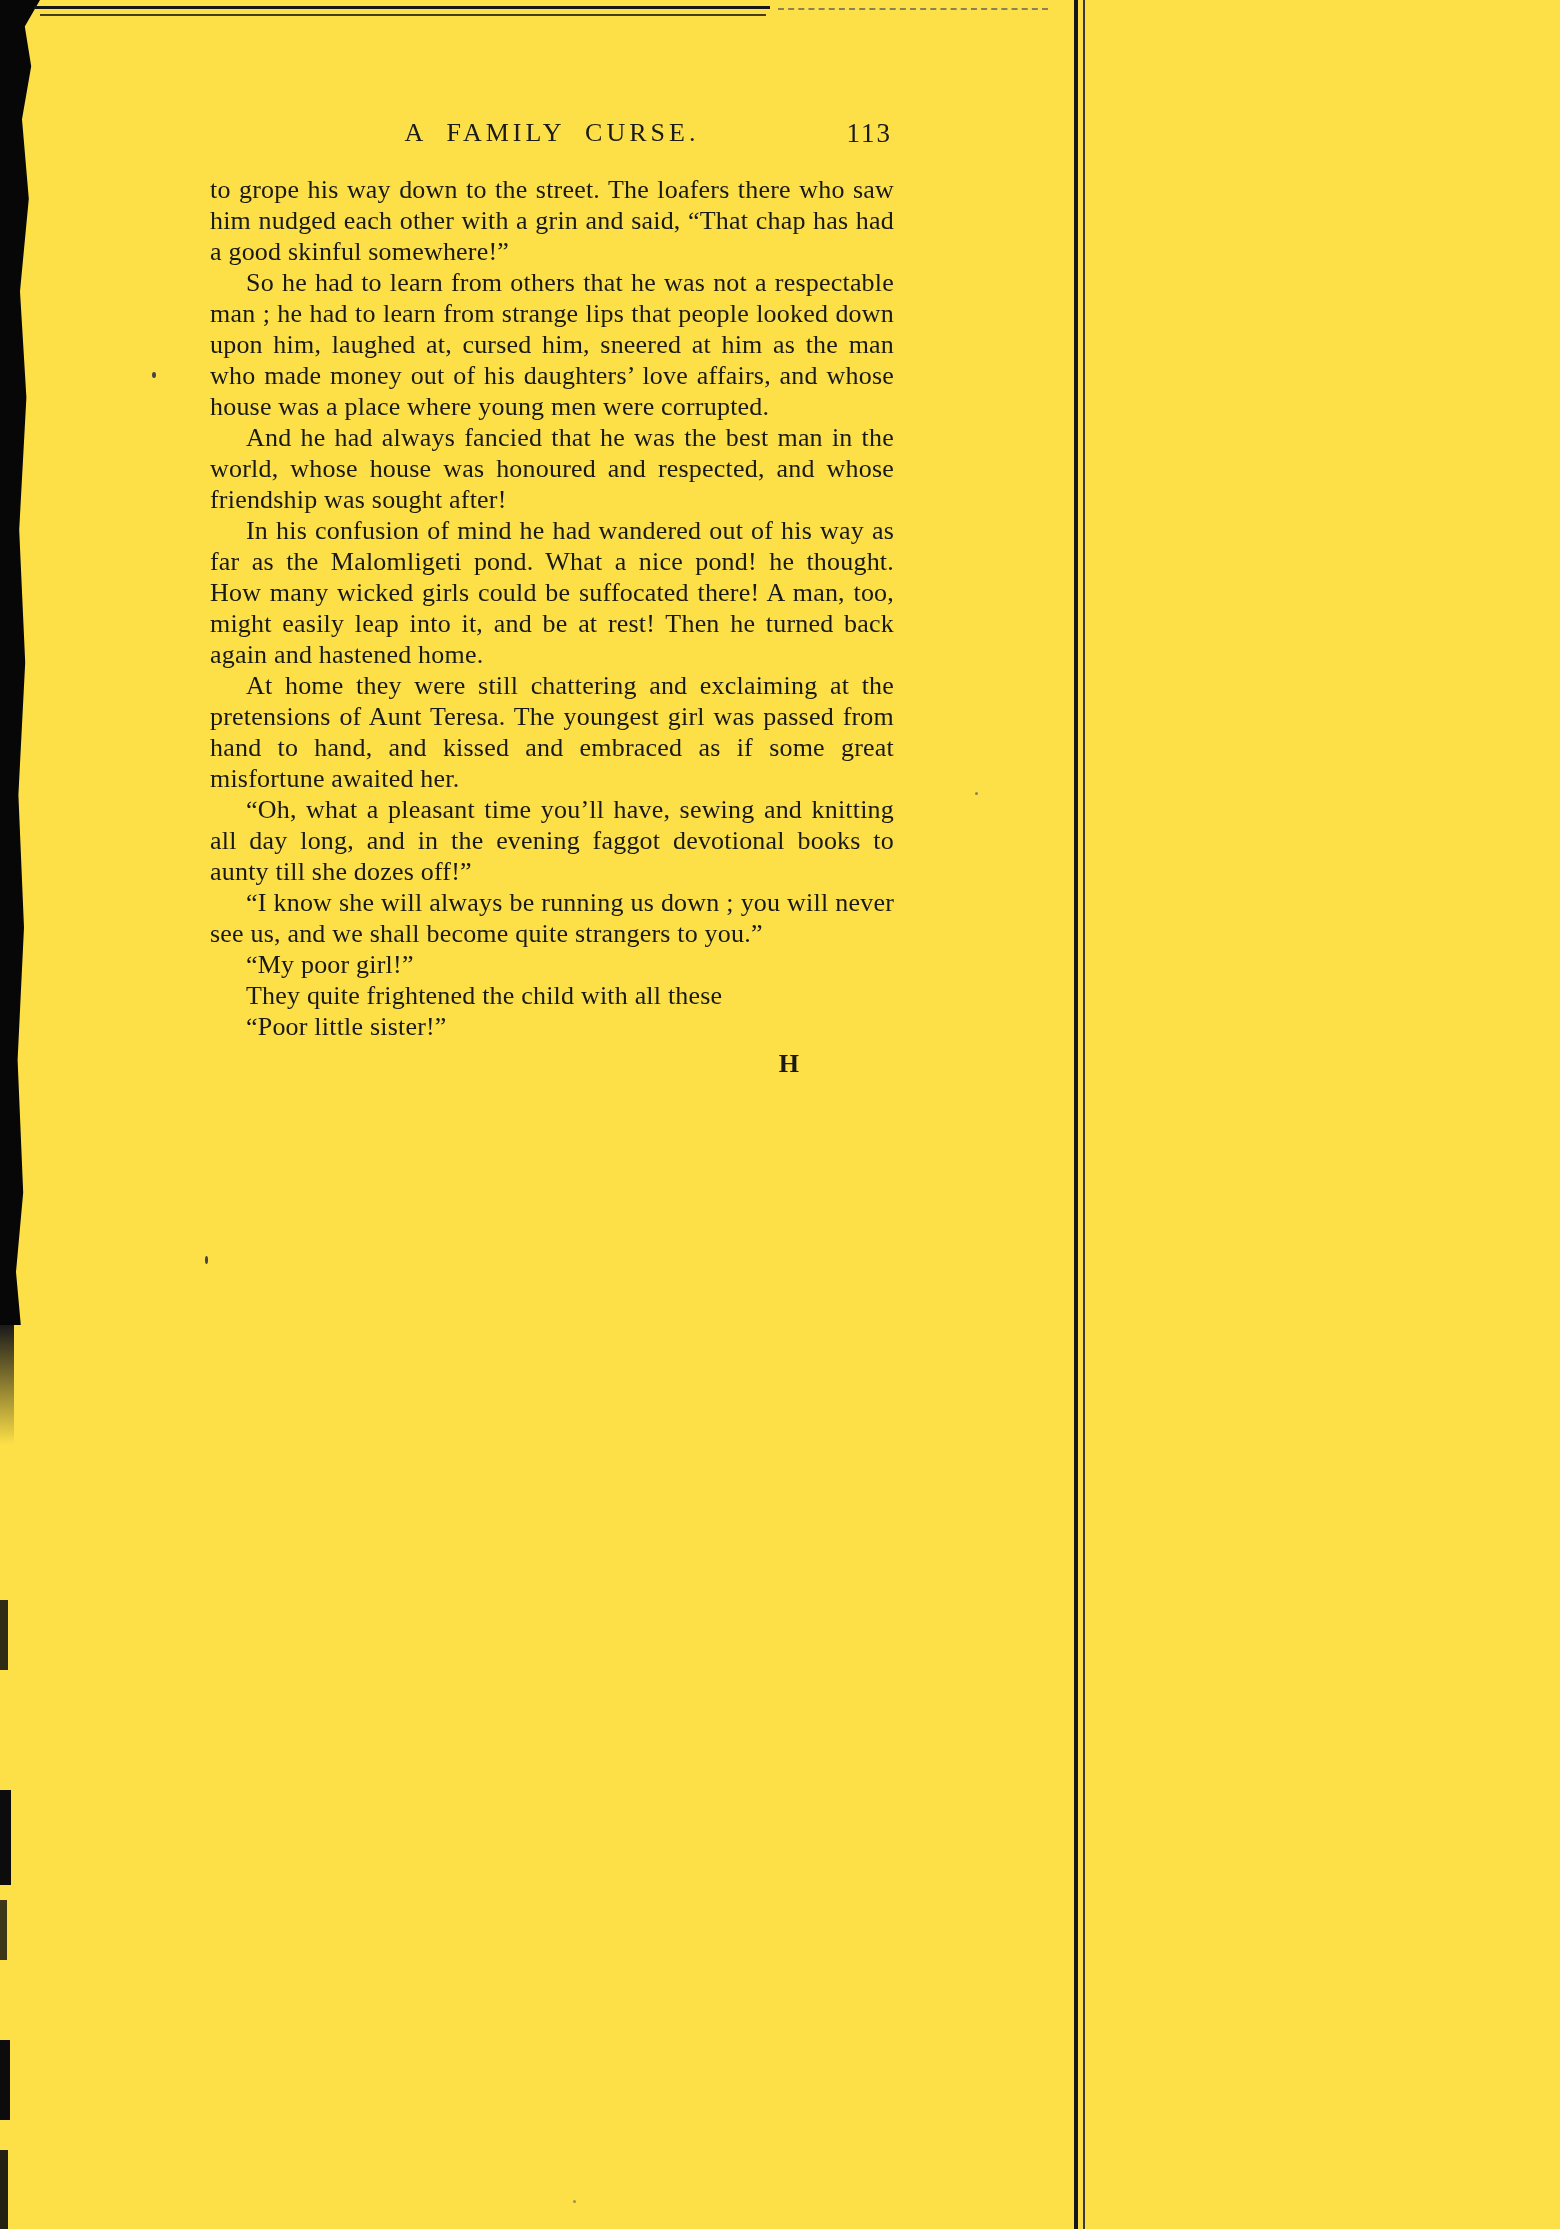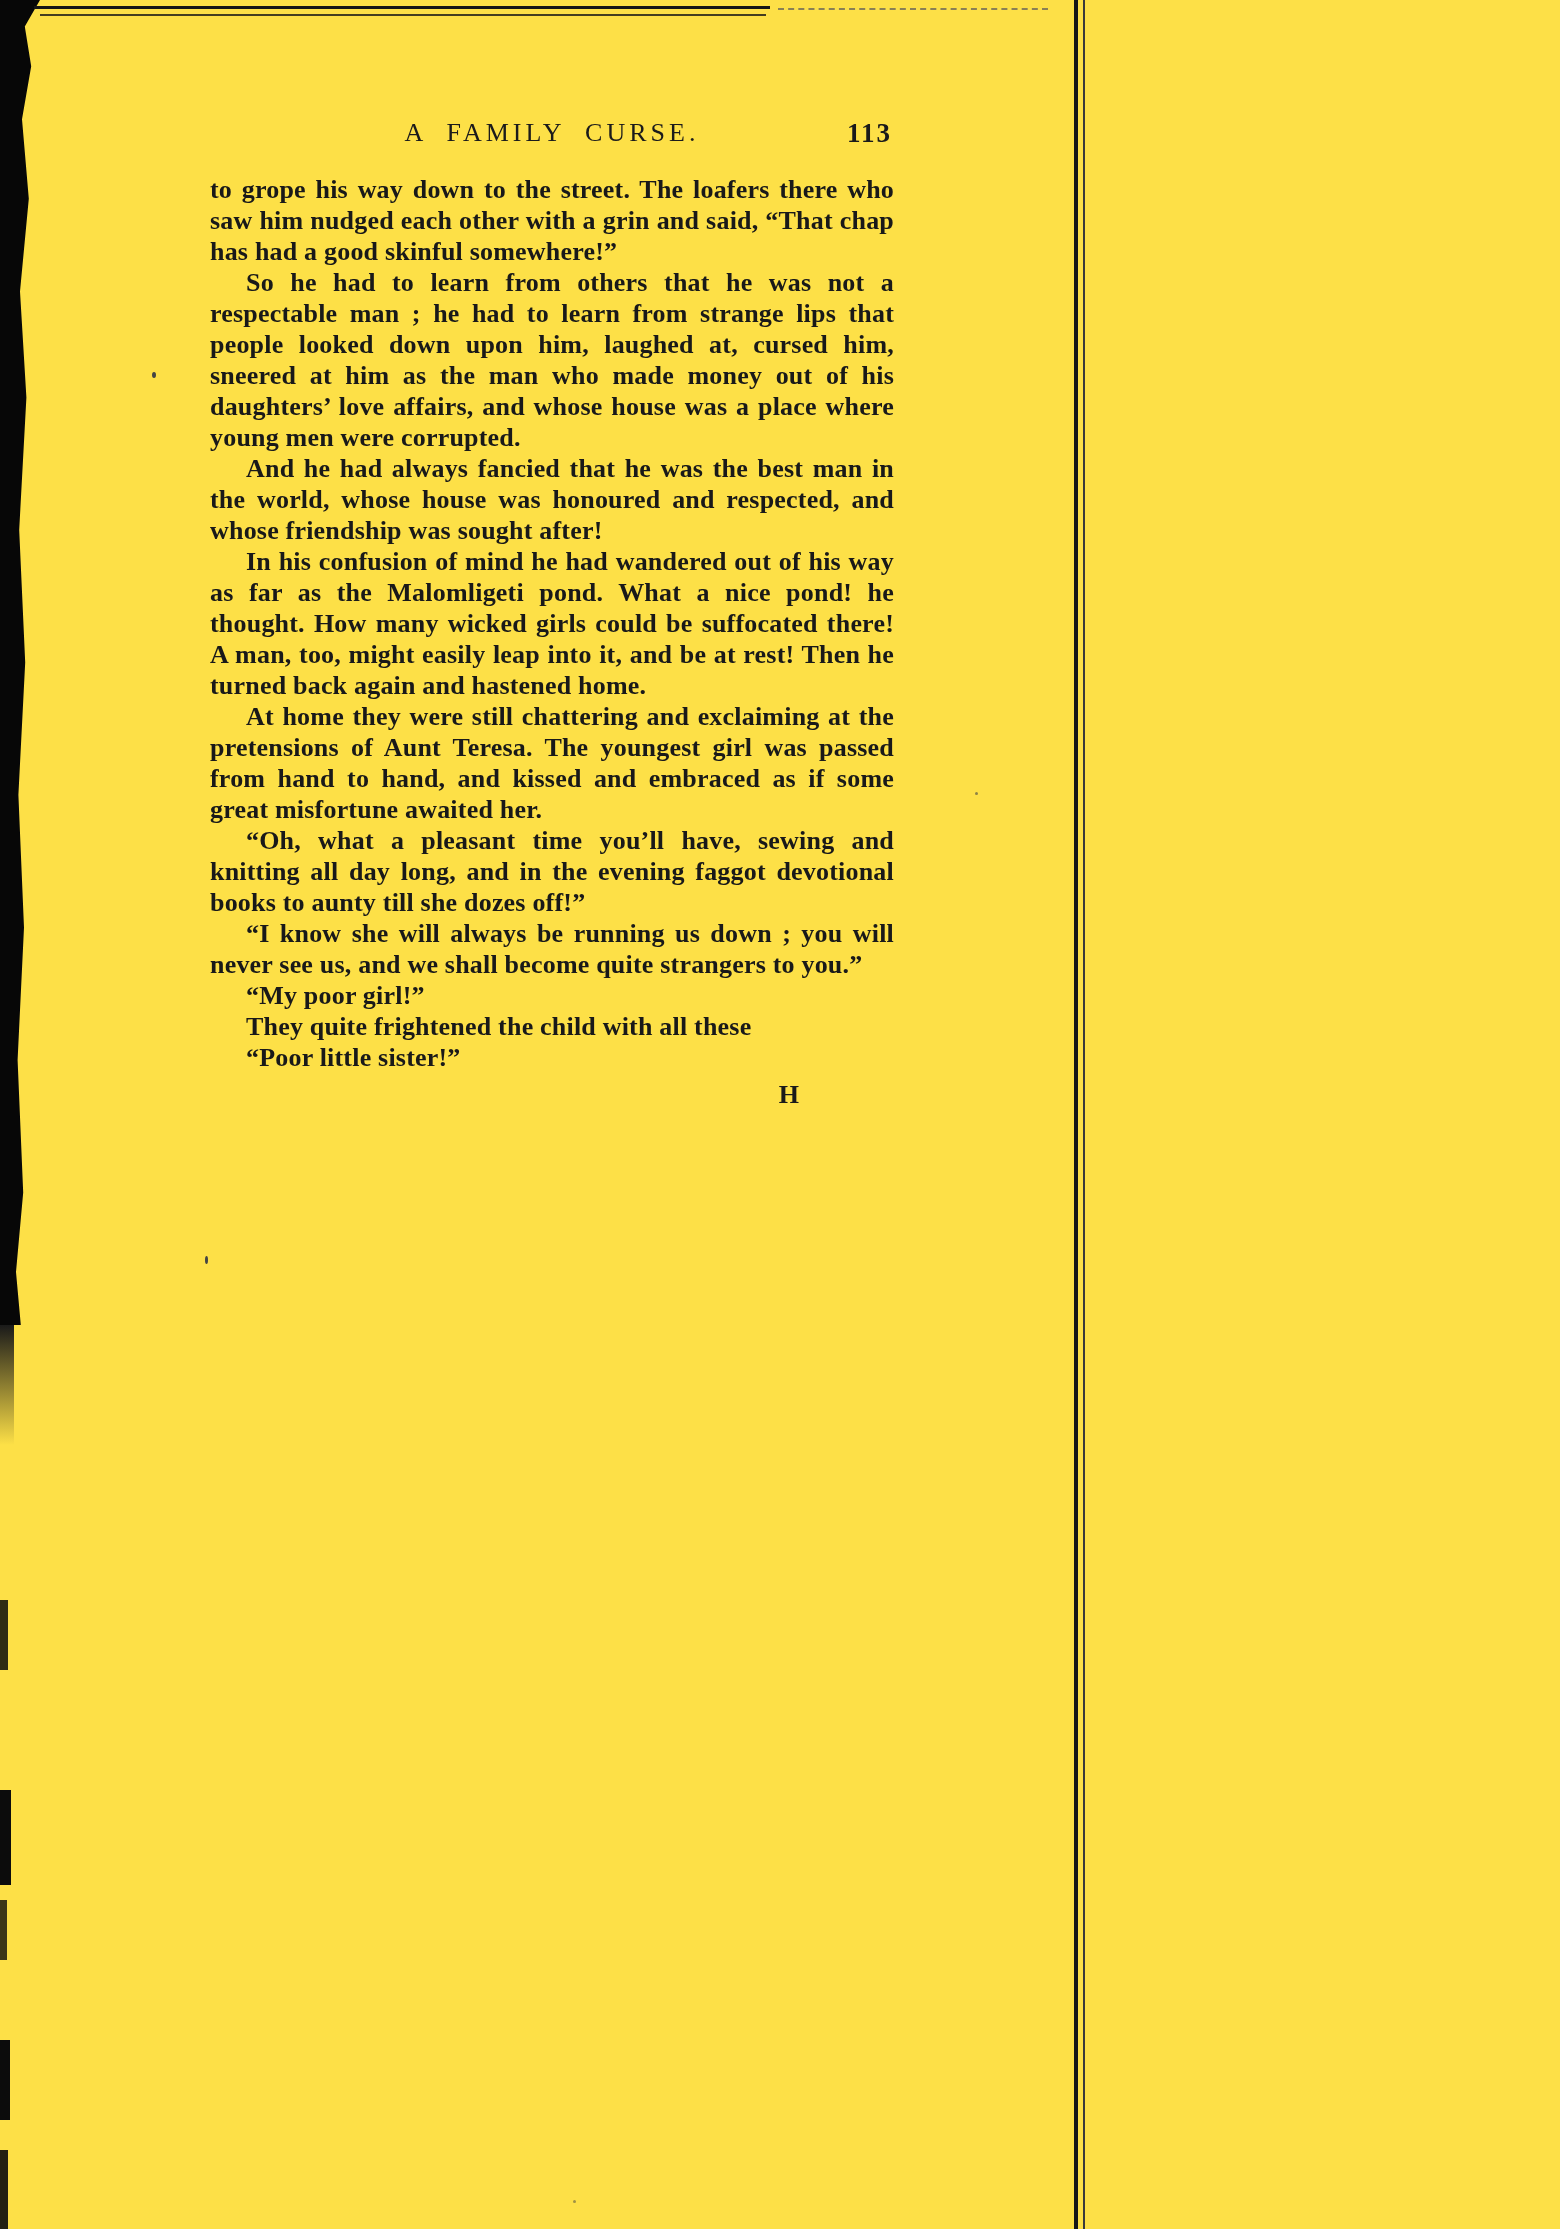--- a/index.html
+++ b/index.html
@@ -65,23 +65,23 @@
     color: #1a1a1a;
   }
   .page-header { position: relative; height: 42px; }
   .running-title {
     position: absolute; left: 50%; transform: translateX(-50%);
     font-size: 26px; letter-spacing: 4px; word-spacing: 10px;
     white-space: nowrap; color: #1b1b1b;
   }
   .page-number {
     position: absolute; right: 2px; top: 0;
-    font-size: 27px; font-weight: bold; letter-spacing: 2px;
+    font-size: 27px; font-weight: normal; letter-spacing: 2px;
   }
-  .page-body { margin-top: 14px; font-weight: bold; }
+  .page-body { margin-top: 14px; }
   .page-body p {
     margin: 0;
     font-size: 26px;
     line-height: 31px;
     text-align: justify;
     letter-spacing: 0.2px;
     color: #191919;
   }
   .page-body p.indent { text-indent: 36px; }
   .signature-mark {

